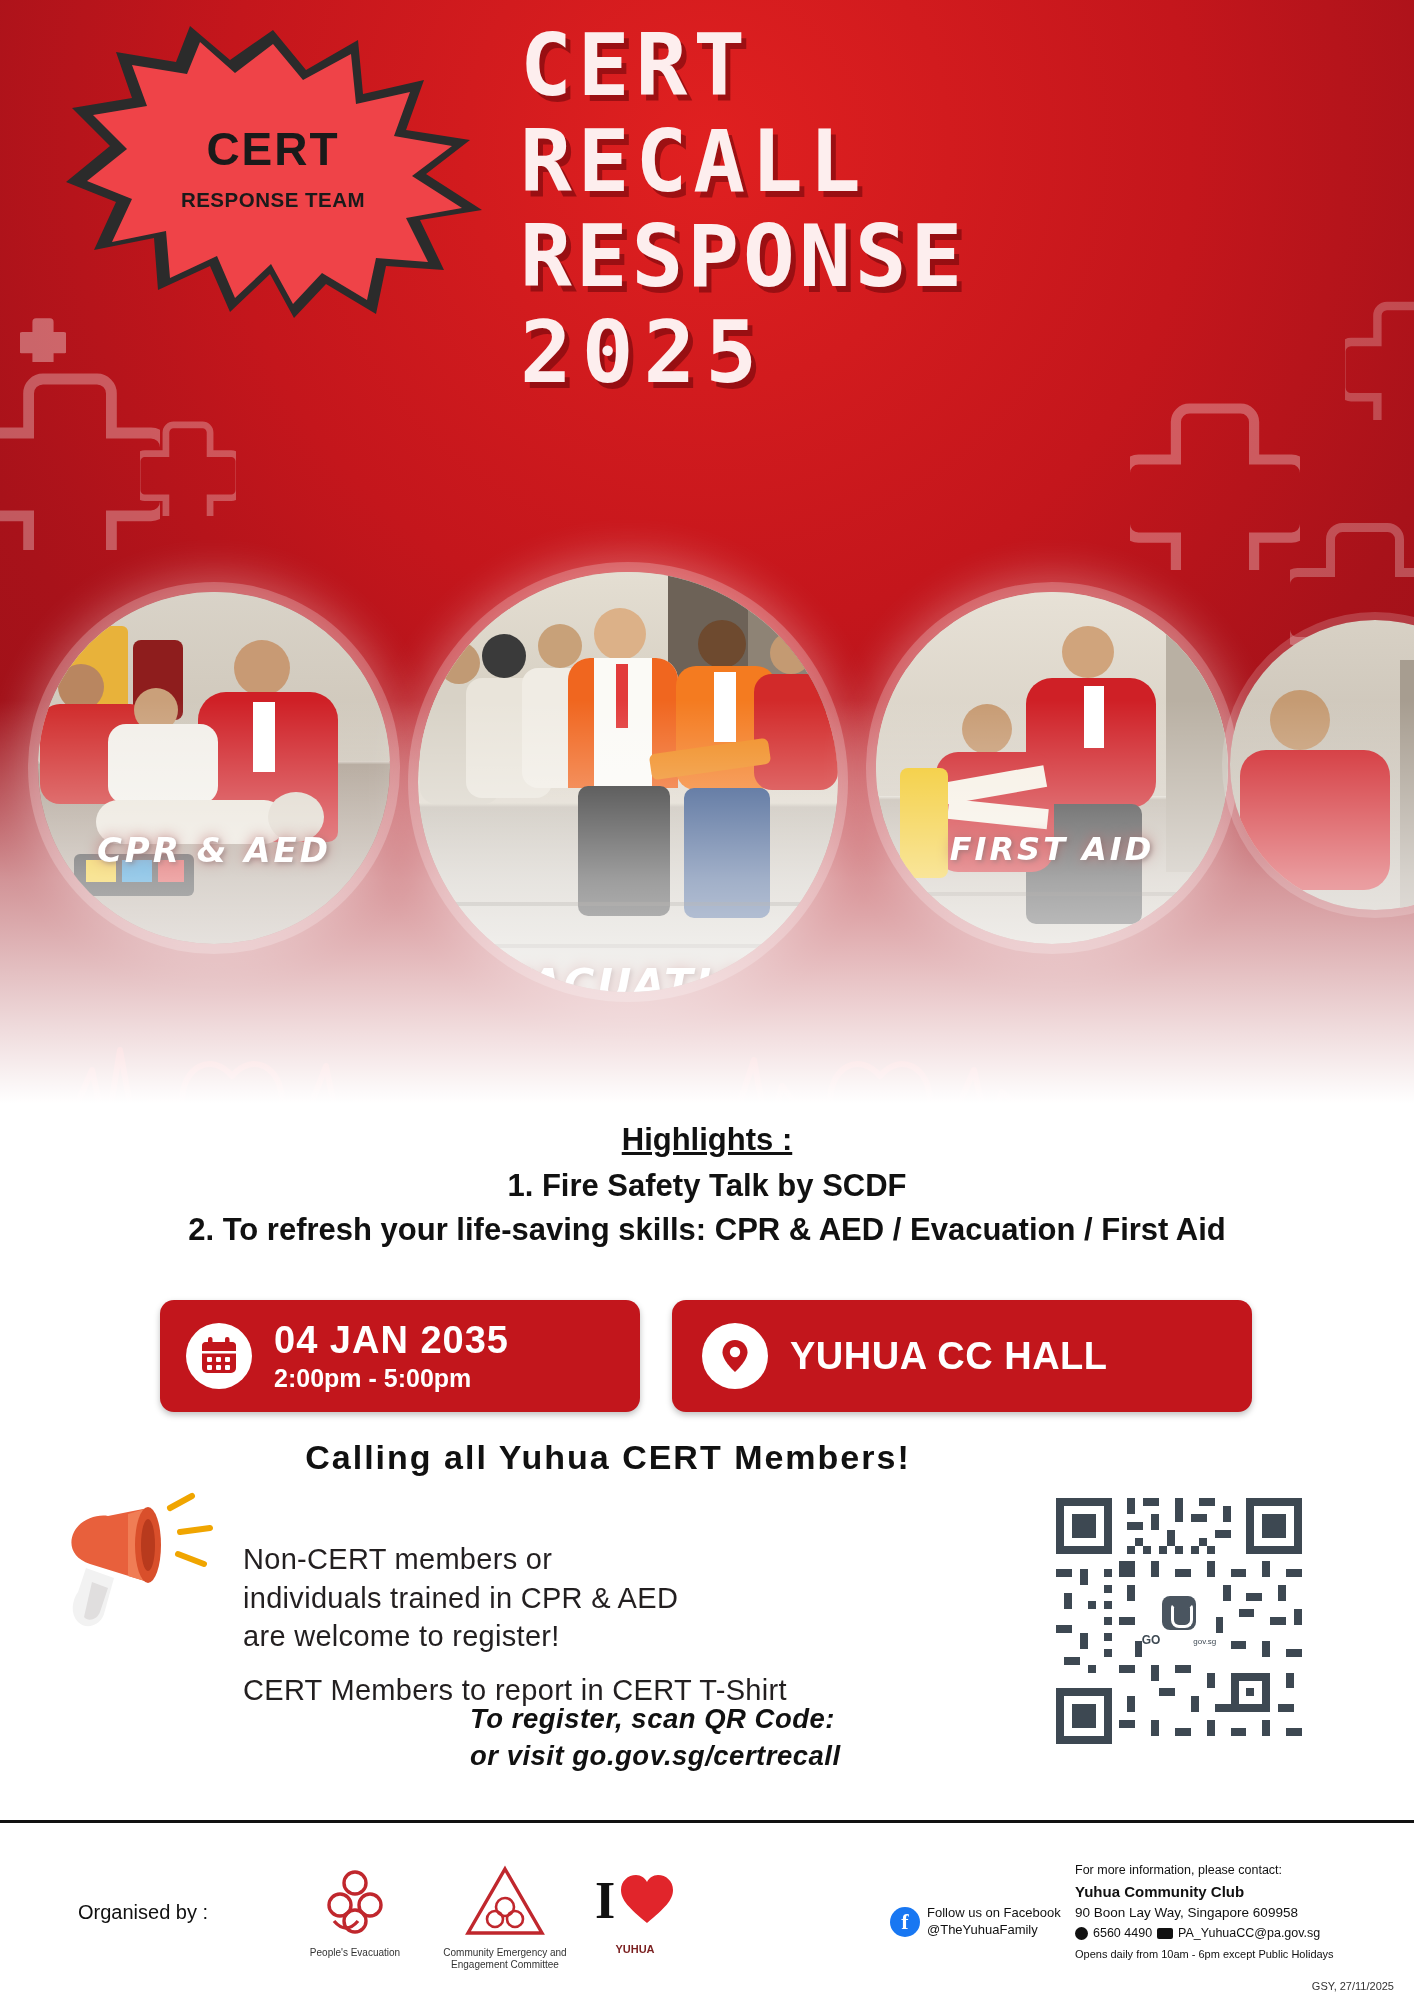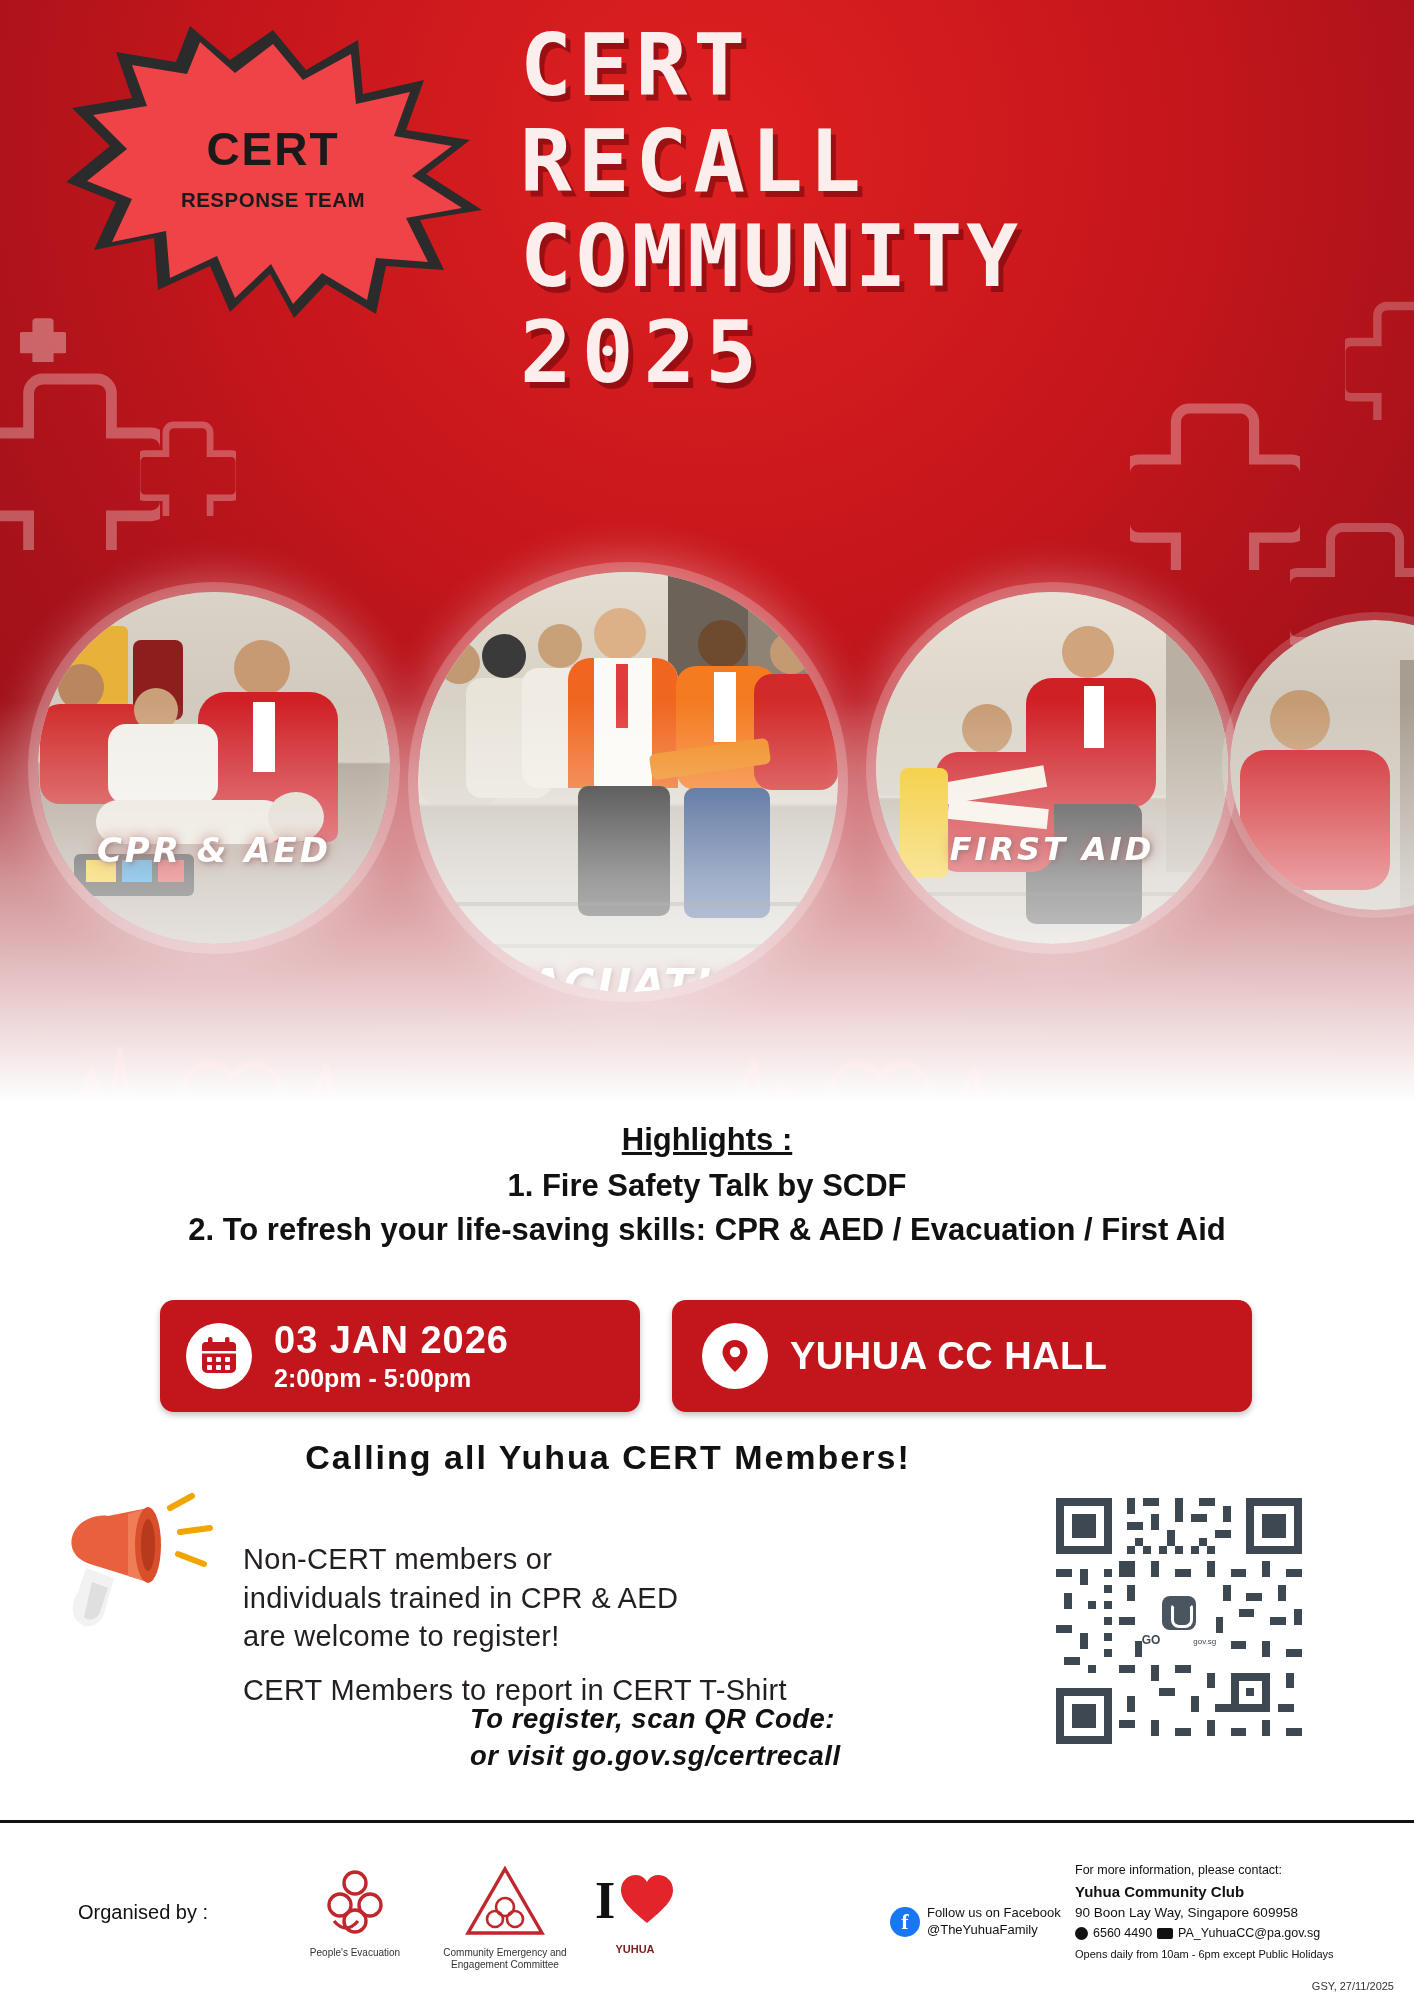--- a/index.html
+++ b/index.html
@@ -236,21 +236,21 @@
       <div class="badge-title">CERT</div>
       <div class="badge-sub">
         <div>RESPONSE TEAM</div>
       </div>
     </div>
   </div>
 
   <div class="title-block">
     <div class="title-line t1">CERT</div>
     <div class="title-line t2">RECALL</div>
-    <div class="title-line t3">COMMUNITY</div>
+    <div class="title-line t3">RESPONSE</div>
     <div class="title-line t4">2025</div>
   </div>
 
   <div class="circles">
 
     <div class="circ c-left">
       <div class="photo" style="background:linear-gradient(to bottom,#cfc6bb 0%,#d8d0c6 48%,#a89a8c 49%,#b0a396 100%);">
         <div class="sc" style="left:0;top:0;width:100%;height:48%;background:linear-gradient(to bottom,#d9d3c8,#cdc5b8);"></div>
         <div class="sc" style="left:30px;top:34px;width:60px;height:90px;background:#e8b23a;border-radius:6px;"></div>
         <div class="sc" style="left:95px;top:48px;width:50px;height:80px;background:#8e1d1d;border-radius:8px;"></div>
@@ -377,21 +377,21 @@
             <rect x="8" y="21" width="5" height="5" rx="1"></rect>
             <rect x="17" y="21" width="5" height="5" rx="1"></rect>
             <rect x="26" y="21" width="5" height="5" rx="1"></rect>
             <rect x="8" y="29" width="5" height="5" rx="1"></rect>
             <rect x="17" y="29" width="5" height="5" rx="1"></rect>
             <rect x="26" y="29" width="5" height="5" rx="1"></rect>
           </g>
         </svg>
       </div>
       <div class="pill-date-text">
-        <div class="d1">03 JAN 2026</div>
+        <div class="d1">04 JAN 2035</div>
         <div class="d2">2:00pm - 5:00pm</div>
       </div>
     </div>
 
     <div class="pill pill-venue">
       <div class="pill-ico">
         <svg width="38" height="38" viewBox="0 0 38 38">
           <path d="M19 3 C12 3 6.5 8.5 6.5 15.3 C6.5 24 19 35 19 35 C19 35 31.5 24 31.5 15.3 C31.5 8.5 26 3 19 3 Z" fill="#c2161c"></path>
           <circle cx="19" cy="15" r="5.2" fill="#fff"></circle>
         </svg>

